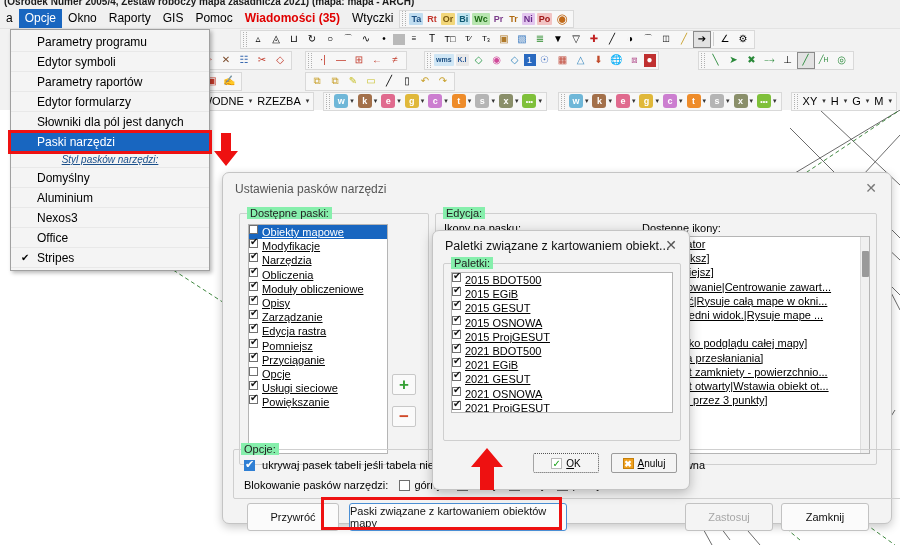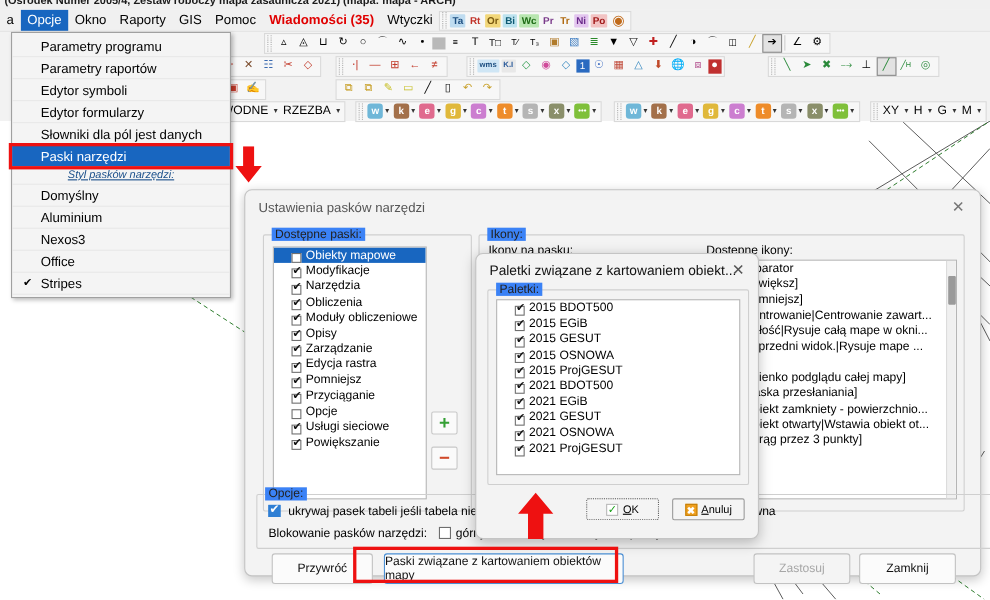--- a/index.html
+++ b/index.html
@@ -102,27 +102,27 @@
     position:absolute; left:12px; top:9px; font-size:12px; color:#555;
   }
   .dlg-close {
     position:absolute; right:10px; top:6px; width:20px; height:18px;
     text-align:center; line-height:18px; font-size:14px; color:#777;
   }
   .group {
     position:absolute; border:1px solid #cfcfcf; border-radius:2px;
   }
   .group > .glabel {
-    position:absolute; top:-7px; left:7px; background:#3b82f6; padding:0 3px;
+    position:absolute; top:-7px; left:7px; background:#86efac; padding:0 3px;
     font-size:11px; color:#222;
   }
   .listbox {
     position:absolute; background:#fff; border:1px solid #b5b5b5; overflow:hidden;
   }
-  .lrow { height:14.2px; line-height:14.2px; font-size:11px; padding-left:16px; white-space:nowrap; display:flex; align-items:flex-end; }
+  .lrow { height:14.2px; line-height:14.2px; font-size:11px; padding-left:0; white-space:nowrap; display:flex; align-items:flex-start;text-decoration:underline; }
   .lrow.sel { background:#1866c0; color:#fff; }
   .cbx {
     width:9px; height:9px; border:1px solid #707070; background:#fff; display:inline-block;
     margin-right:4px; position:relative; flex:0 0 auto;
   }
   .cbx.on::after {
     content:"✔"; position:absolute; left:0px; top:-4px; font-size:10px; color:#111; line-height:12px;
   }
   .ic { width:12px; flex:0 0 12px; text-align:center; font-size:9px; color:#333; margin-right:2px; }
 
@@ -392,22 +392,22 @@
       <span class="lblbtn">G</span>
         <span class="caret">▾</span>
       <span class="lblbtn">M</span>
         <span class="caret">▾</span>
     </div>
   </div>
 </div>
 
 <div class="dropdown">
   <div class="dd-item">Parametry programu</div>
+  <div class="dd-item">Edytor symboli</div>
   <div class="dd-item">Parametry raportów</div>
-  <div class="dd-item">Edytor symboli</div>
   <div class="dd-item">Edytor formularzy</div>
   <div class="dd-item">Słowniki dla pól jest danych</div>
   <div class="dd-item selected">Paski narzędzi</div>
   <div class="dd-style-label">Styl pasków narzędzi:</div>
   <div class="dd-item">Domyślny</div>
   <div class="dd-item">Aluminium</div>
   <div class="dd-item">Nexos3</div>
   <div class="dd-item">Office</div>
   <div class="dd-item checkrow">
     <span class="dd-check">✔</span>
@@ -479,21 +479,21 @@
       <div class="lrow">
         <span class="cbx on"></span>
         <span>Powiększanie</span>
       </div>
     </div>
     <div class="plusbtn" style="left:152px; top:160px;">+</div>
     <div class="minusbtn" style="left:152px; top:192px;">−</div>
   </div>
 
   <div class="group" style="left:212px; top:40px; width:442px; height:252px;">
-    <div class="glabel">Ikony:</div>
+    <div class="glabel">Edycja:</div>
     <div style="position:absolute; left:8px; top:8px; font-size:11px;">Ikony na pasku:</div>
     <div style="position:absolute; left:206px; top:8px; font-size:11px;">Dostępne ikony:</div>
 
     <div class="listbox" style="left:8px; top:22px; width:185px; height:218px;"></div>
 
     <div class="listbox" style="left:206px; top:22px; width:228px; height:218px;">
       <div class="lrow">
           <span class="ic">⊢</span>
           <span>Separator</span>
         </div>
@@ -570,21 +570,21 @@
 </div>
 
 <div class="hl-red" style="left:321px; top:497px; width:241px; height:33px; z-index:80;"></div>
 
 <div class="subdialog">
   <div class="sub-title">Paletki związane z kartowaniem obiekt...</div>
   <div class="sub-close">✕</div>
 
   <div class="group" style="left:10px; top:32px; width:238px; height:178px;">
     <div class="glabel">Paletki:</div>
-    <div class="listbox" style="left:7px; top:8px; width:222px; height:160px;">
+    <div class="listbox" style="left:7px; top:8px; width:222px; height:141px;">
       <div class="lrow">
           <span class="cbx on"></span>
           <span>2015 BDOT500</span>
         </div>
       <div class="lrow">
           <span class="cbx on"></span>
           <span>2015 EGiB</span>
         </div>
       <div class="lrow">
           <span class="cbx on"></span>

